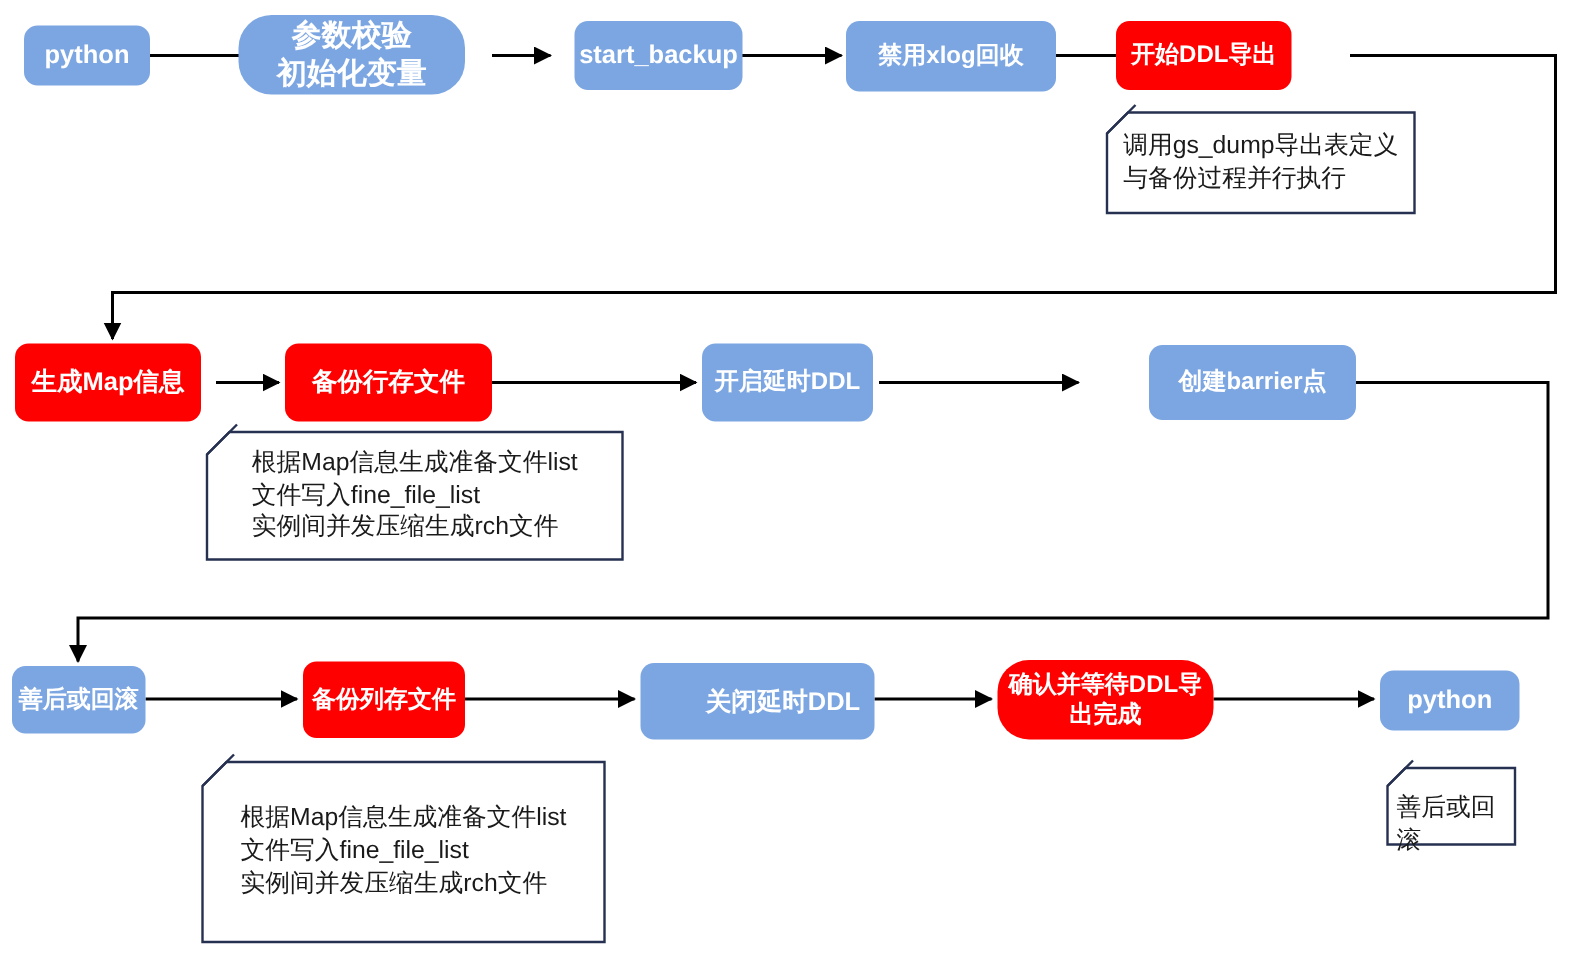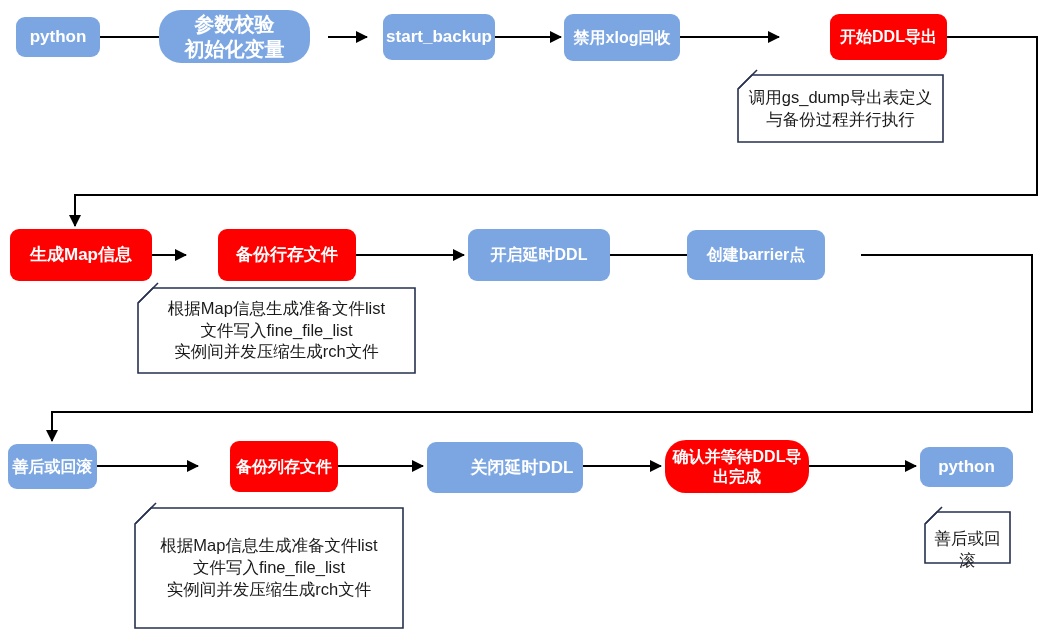--- a/index.html
+++ b/index.html
@@ -16,21 +16,21 @@
   .node{
     position:absolute;display:flex;align-items:center;justify-content:center;
     color:var(--node_text,#fff);font-weight:bold;text-align:center;
     border-radius:9px;white-space:pre-line;line-height:1.25;
     box-sizing:border-box;padding:2px 4px;
   }
   .node.blue{background:var(--node_blue,#7CA6E2);}
   .node.red{background:var(--node_red,#FF0000);}
   .note-text{
     position:absolute;display:flex;align-items:center;justify-content:center;
-    text-align:center;color:var(--note_text,#1a1a1a);
+    color:var(--note_text,#1a1a1a);
     white-space:pre-line;line-height:1.32;box-sizing:border-box;padding:2px 6px;
   }
 </style>
 </head>
 <body>
 
 <svg id="wires" width="1062" height="640" viewBox="0 0 1062 640">
   <defs>
     <marker id="arrow" markerUnits="userSpaceOnUse" markerWidth="14" markerHeight="14" refX="11" refY="6" orient="auto">
       <path d="M0,0 L12,6 L0,12 Z" class="arrowfill"></path>
@@ -70,30 +70,30 @@
   <g>
     <polygon class="noteshape" points="937,512 1010,512 1010,563 925,563 925,524"></polygon>
     <line class="notefold" x1="925" y1="524" x2="942" y2="507"></line>
   </g>
 </svg>
 
 <div class="node blue" style="left:16px;top:17px;width:84px;height:40px;font-size:17px;">python</div>
 <div class="node blue" style="left:159px;top:10px;width:151px;height:53px;font-size:20px;border-radius:22px;">参数校验
 初始化变量</div>
 <div class="node blue" style="left:371px;top:14px;width:112px;height:46px;font-size:17px;margin-left:12px;">start_backup</div>
-<div class="node blue" style="left:564px;top:14px;width:116px;height:47px;font-size:16px;">禁用xlog回收</div>
-<div class="node red" style="left:830px;top:14px;width:117px;height:46px;font-size:16px;">开始DDL导出</div>
+<div class="node blue" style="left:564px;top:14px;width:140px;height:47px;font-size:16px;">禁用xlog回收</div>
+<div class="node red" style="left:744px;top:14px;width:117px;height:46px;font-size:16px;">开始DDL导出</div>
 
-<div class="node red" style="left:10px;top:229px;width:142px;height:52px;font-size:17px;">生成Map信息</div>
-<div class="node red" style="left:190px;top:229px;width:138px;height:52px;font-size:17px;margin-left:28px;">备份行存文件</div>
-<div class="node blue" style="left:468px;top:229px;width:142px;height:52px;font-size:16px;">开启延时DDL</div>
-<div class="node blue" style="left:687px;top:230px;width:138px;height:50px;font-size:16px;">创建barrier点</div>
+<div class="node red" style="left:10px;top:229px;width:124px;height:52px;font-size:17px;">生成Map信息</div>
+<div class="node red" style="left:190px;top:229px;width:138px;height:52px;font-size:17px;">备份行存文件</div>
+<div class="node blue" style="left:468px;top:229px;width:114px;height:52px;font-size:16px;">开启延时DDL</div>
+<div class="node blue" style="left:766px;top:230px;width:138px;height:50px;font-size:16px;">创建barrier点</div>
 
 <div class="node blue" style="left:8px;top:444px;width:89px;height:45px;font-size:16px;">善后或回滚</div>
-<div class="node red" style="left:202px;top:441px;width:108px;height:51px;font-size:16px;margin-left:28px;">备份列存文件</div>
+<div class="node red" style="left:202px;top:441px;width:108px;height:51px;font-size:16px;">备份列存文件</div>
 <div class="node blue" style="left:427px;top:442px;width:156px;height:51px;font-size:17px;padding-left:38px;">关闭延时DDL</div>
 <div class="node red" style="left:665px;top:440px;width:144px;height:53px;font-size:16px;border-radius:21px;">确认并等待DDL导出完成</div>
 <div class="node blue" style="left:920px;top:447px;width:93px;height:40px;font-size:17px;">python</div>
 
 <div class="note-text" style="left:738px;top:75px;width:205px;height:67px;font-size:16.5px;">调用gs_dump导出表定义
 与备份过程并行执行</div>
 <div class="note-text" style="left:138px;top:288px;width:277px;height:85px;font-size:16.5px;">根据Map信息生成准备文件list
 文件写入fine_file_list
 实例间并发压缩生成rch文件</div>
 <div class="note-text" style="left:135px;top:508px;width:268px;height:120px;font-size:16.5px;">根据Map信息生成准备文件list

